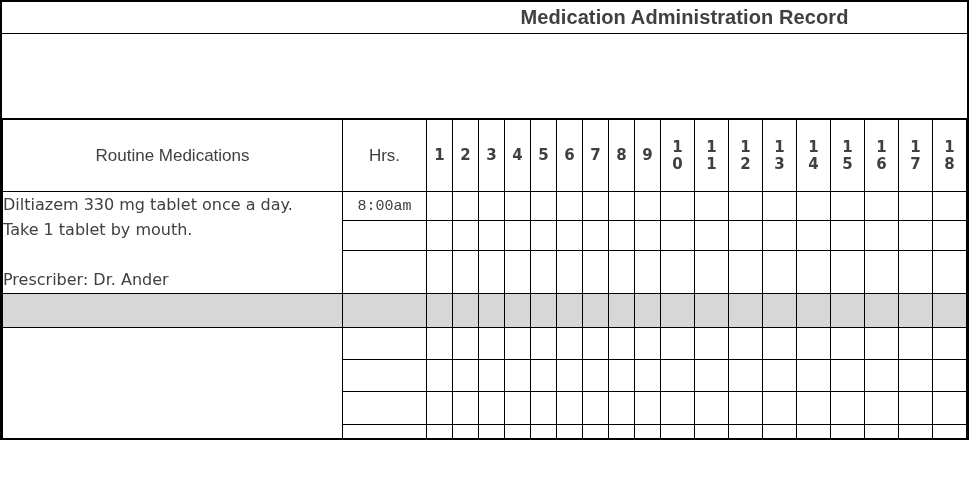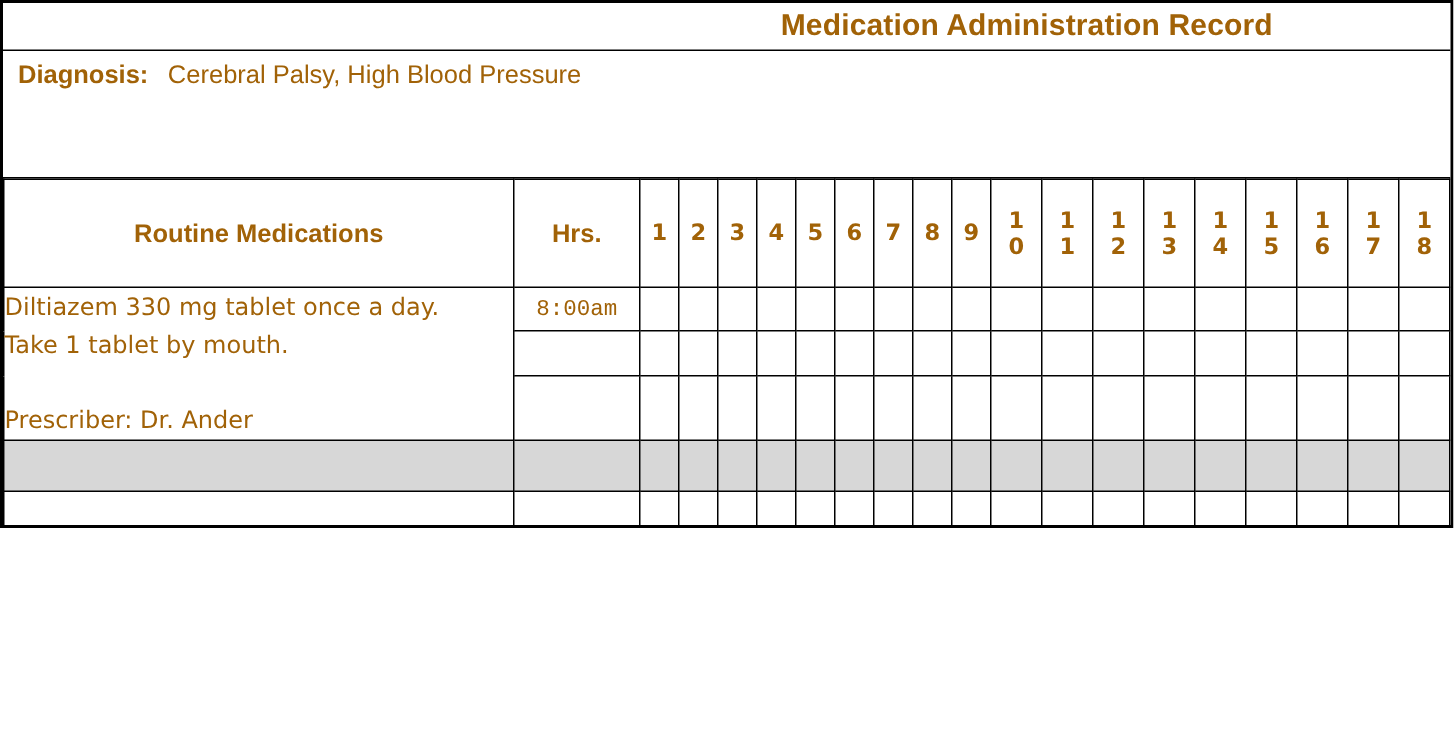--- a/index.html
+++ b/index.html
@@ -1,19 +1,19 @@
 <!DOCTYPE html>
 <html style="--shade: #d7d7d7; --field: #f2f2f2; --line: #000000;"><head>
 <meta charset="utf-8">
 <style>
   :root { --shade:#d7d7d7; --field:#f2f2f2; --line:#000000; }
   html,body { margin:0; padding:0; background:#fff; }
   .sheet {
-    width:969px; height:352px; box-sizing:border-box;
-    border:2px solid var(--line); background:#fff; color:#a16207;
+    width:969px; height:440px; box-sizing:border-box;
+    border:2px solid var(--line); background:#fff; color:#404040;
     font-family:"Liberation Sans", sans-serif; position:relative; overflow:hidden;
   }
   
   .title-row { height:32px; box-sizing:border-box; border-bottom:1px solid var(--line); position:relative; }
   .doc-title {
     position:absolute; left:400px; right:0; top:0; bottom:0;
     display:flex; align-items:center; justify-content:center;
     font-weight:bold; font-size:20px; letter-spacing:0.1px;
   }
   
@@ -21,21 +21,21 @@
           padding:2px 0 0 10px; position:relative; font-size:17px; }
   .info-line { height:27px; line-height:27px; white-space:nowrap; }
   .lbl { font-weight:bold; }
   .val { margin-left:13px; }
   .field-shaded { background:var(--field); }
   .phys-group { position:absolute; left:538px; top:2px; height:27px; line-height:27px; }
   
   table.mar { border-collapse:collapse; table-layout:fixed; width:965px; }
   table.mar th, table.mar td { border:1px solid var(--line); padding:0; box-sizing:border-box; }
   thead tr { height:72px; }
-  th.med-h, th.hrs-h { font-size:17px; font-weight:bold; text-align:center; vertical-align:middle; }
+  th.med-h, th.hrs-h { font-size:17px; font-weight:normal; text-align:center; vertical-align:middle; }
   th.day-h {
     font-family:"DejaVu Sans", sans-serif; font-weight:bold; font-size:15px;
     line-height:17px; text-align:center; vertical-align:middle; white-space:pre-line;
   }
   td.med-cell {
     vertical-align:top; text-align:left; font-family:"DejaVu Sans", sans-serif;
     font-size:16px; line-height:25px; padding:3px 6px 0 9px; white-space:pre-line;
   }
   td.hrs-cell {
     font-family:Liberation Mono, monospace; font-size:15px;
@@ -46,23 +46,20 @@
 </head>
 <body>
 
 <div class="sheet">
 
   <div class="title-row">
     <div class="doc-title">Medication Administration Record</div>
   </div>
 
   <div class="info">
-    <div class="info-line">
-      <span class="lbl">Diagnosis:</span><span class="val">Cerebral Palsy, High Blood Pressure</span>
-    </div>
   </div>
 
   <table class="mar">
     <colgroup id="mar-cols">
         <col style="width: 340px;">
         <col style="width: 84px;">
         <col style="width: 26px;">
         <col style="width: 26px;">
         <col style="width: 26px;">
         <col style="width: 26px;">

